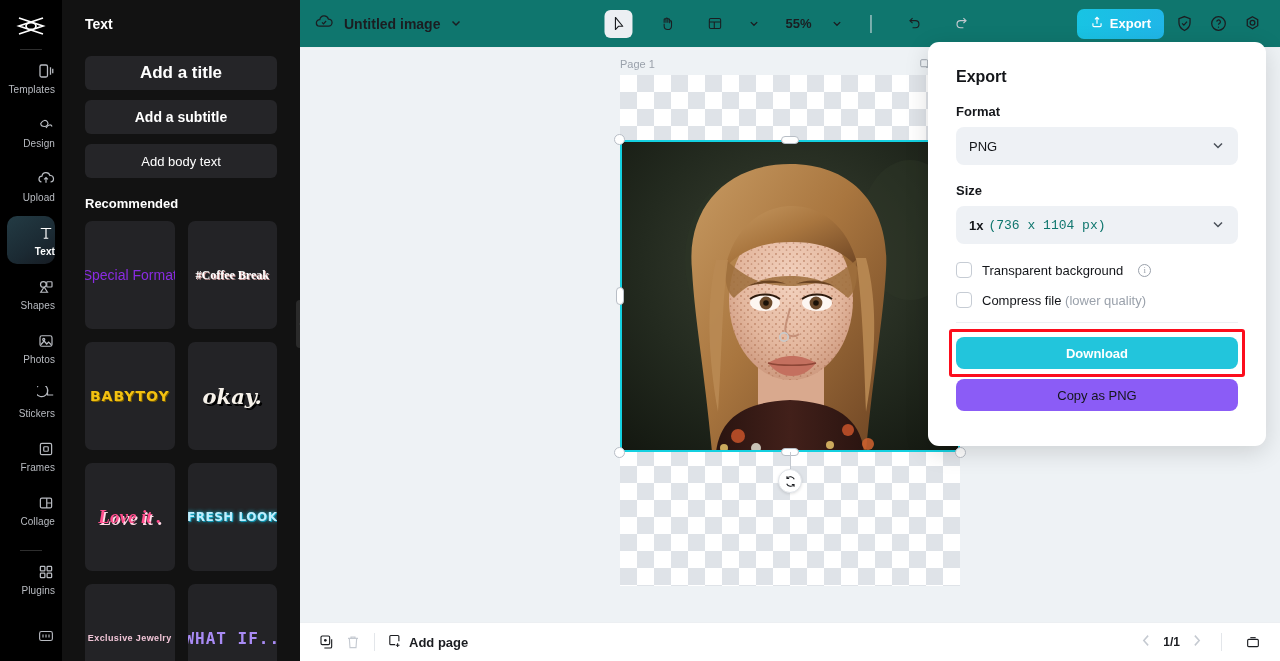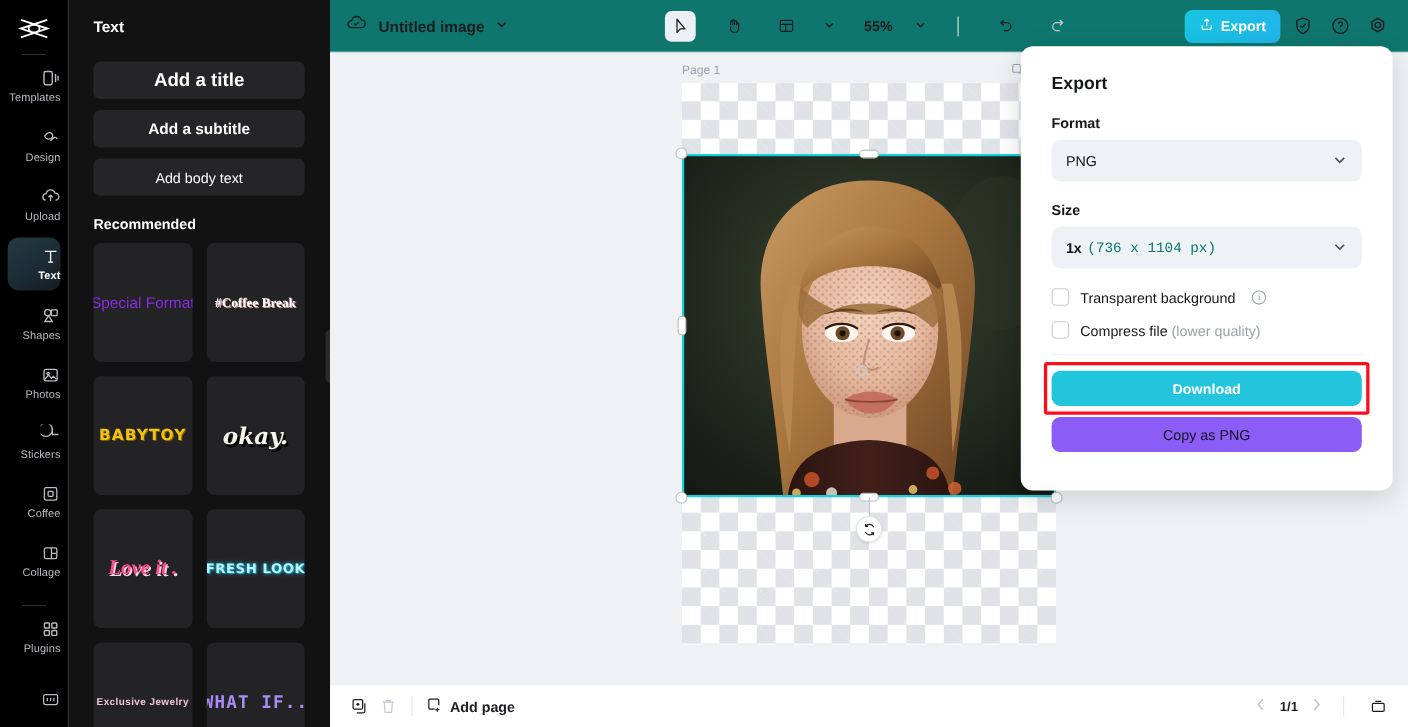--- a/index.html
+++ b/index.html
@@ -267,21 +267,21 @@
         <path d="M14 4.2A8 8 0 104.3 14 8 8 0 0014 4.2z"></path>
           <path d="M14 4.2V12h7.6"></path>
       </svg>
       <span class="ri-label">Stickers</span>
     </div>
     <div class="rail-item">
       <svg width="18" height="18" viewBox="0 0 24 24" fill="none" stroke="currentColor" stroke-width="1.6">
         <rect x="4.5" y="4.5" width="15" height="15" rx="2"></rect>
           <rect x="9" y="9" width="6" height="6" rx="1"></rect>
       </svg>
-      <span class="ri-label">Coffee</span>
+      <span class="ri-label">Frames</span>
     </div>
     <div class="rail-item">
       <svg width="18" height="18" viewBox="0 0 24 24" fill="none" stroke="currentColor" stroke-width="1.6">
         <rect x="4.5" y="5.5" width="15" height="13" rx="2"></rect>
           <path d="M13 5.5v13M13 12h6.5"></path>
       </svg>
       <span class="ri-label">Collage</span>
     </div>
     <div class="rail-sep"></div>
     <div class="rail-item">

